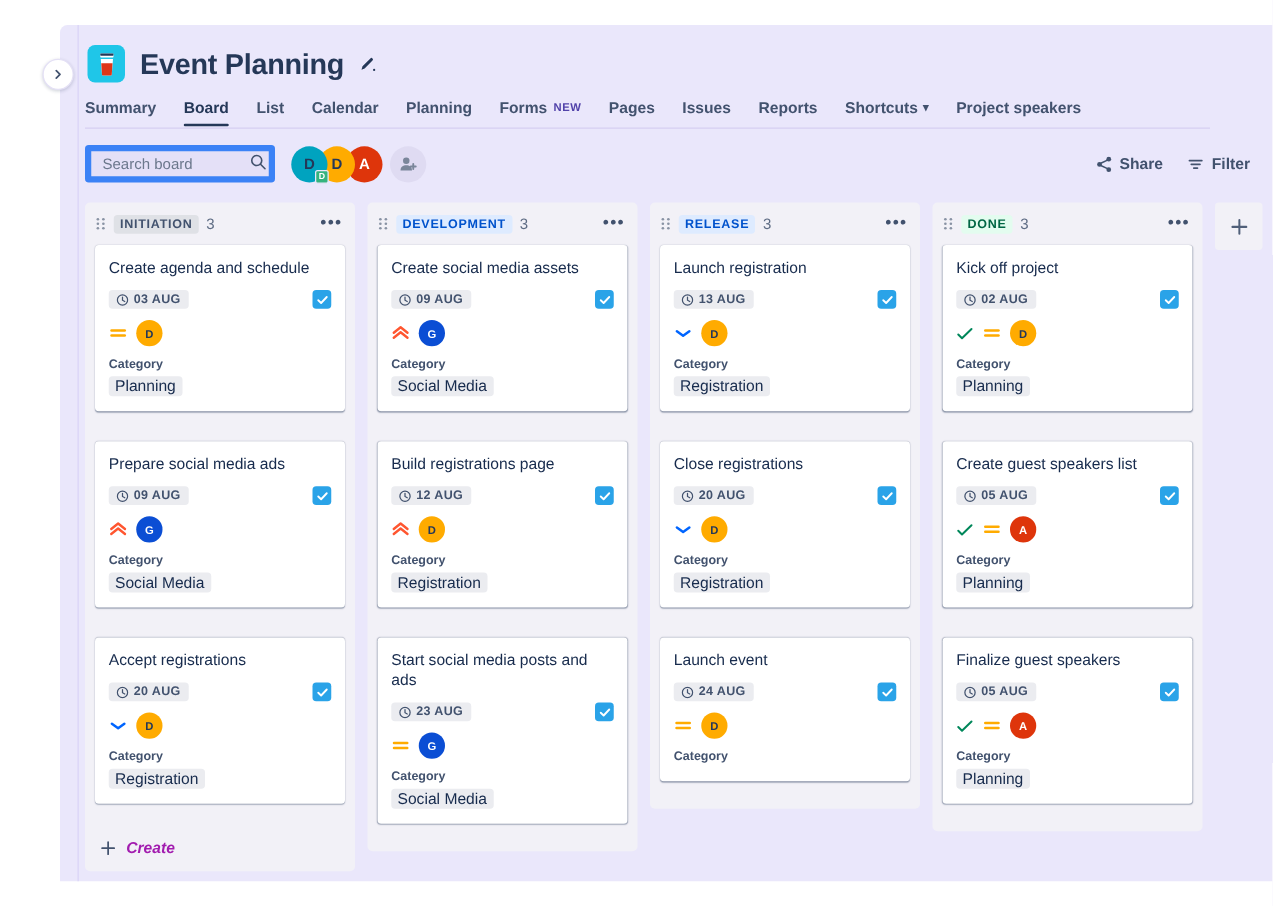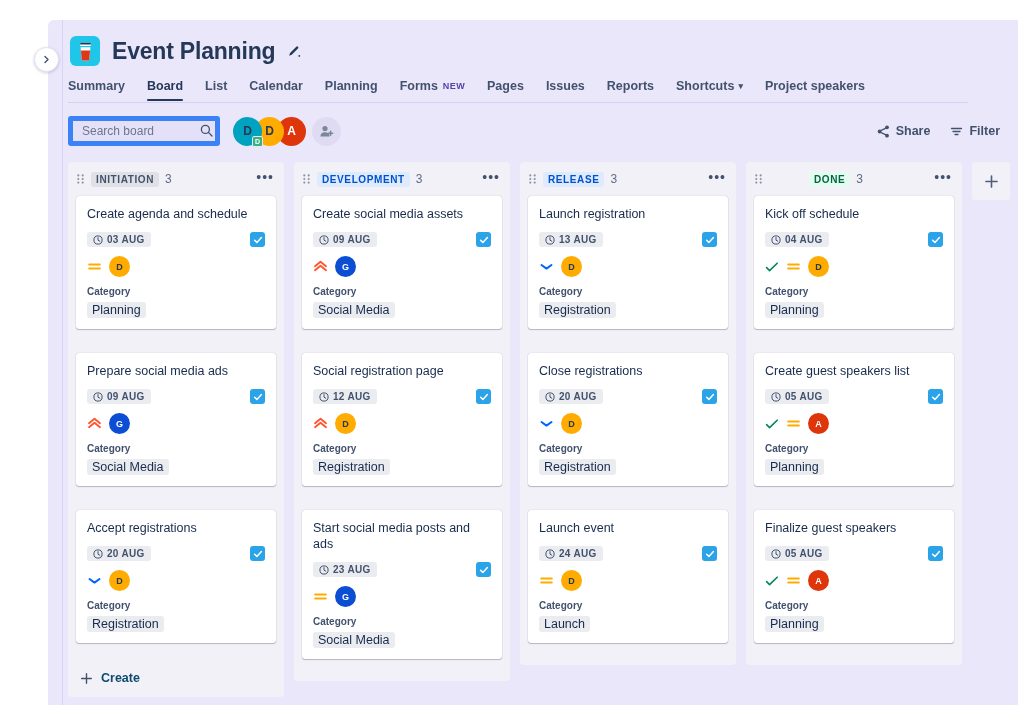--- a/index.html
+++ b/index.html
@@ -180,21 +180,21 @@
   .field-label {
     font-size: 10px; font-weight: 700; color: #42526e; margin-bottom: 3px;
   }
   .field-value {
     display: inline-block; font-size: 12.5px; color: #172b4d;
     background: #ebecf0; border-radius: 3px; padding: 1px 5px;
   }
   .create-row {
     display: flex; align-items: center; gap: 8px;
     padding: 10px 12px 12px 12px; margin-top: 6px;
-    font-size: 12.5px; font-weight: 600; color: #0c4a6e; cursor: pointer;
+    font-size: 12.5px; font-weight: 600; color: #a21caf; cursor: pointer; font-style: italic;
   }
   .col-pad { height: 10px; }
 
   .add-col {
     width: 38px; height: 38px; border-radius: 3px;
     background: #f2f1f7; display: flex; align-items: center; justify-content: center;
     color: #505f79; cursor: pointer; flex: none;
   }
 </style>
 </head>
@@ -461,21 +461,21 @@
                 </svg>
               </span>
               <span class="card-av" style="background: rgb(11, 78, 212); color: rgb(255, 255, 255);">
                 <span>G</span>
               </span>
             </div>
             <div class="field-label">Category</div>
             <div><span class="field-value">Social Media</span></div>
           </div>
           <div class="card">
-            <div class="card-title">Social registration page</div>
+            <div class="card-title">Build registrations page</div>
             <div class="card-meta">
               <span class="date-chip">
                 <svg width="10" height="10" viewBox="0 0 10 10" style="display: block;">
                   <circle cx="5" cy="5" r="4.1" stroke="#42526e" stroke-width="1" fill="none"></circle>
      <path d="M5 2.6 V5.2 L6.8 6.2" stroke="#42526e" stroke-width="1" fill="none" stroke-linecap="round"></path>
                 </svg>
                 <span>12 AUG</span>
               </span>
               <span class="issue-type" style="background: rgb(42, 163, 232);">
                 <svg width="10" height="10" viewBox="0 0 10 10" style="display: block;">
@@ -628,53 +628,52 @@
                 <svg width="15" height="15" viewBox="0 0 15 15" style="display: block;">
                   <line x1="2.2" y1="5.4" x2="12.8" y2="5.4" stroke="#ffab00" stroke-width="2" stroke-linecap="round"></line>
      <line x1="2.2" y1="9.4" x2="12.8" y2="9.4" stroke="#ffab00" stroke-width="2" stroke-linecap="round"></line>
                 </svg>
               </span>
               <span class="card-av" style="background: rgb(255, 171, 0); color: rgb(37, 56, 88);">
                 <span>D</span>
               </span>
             </div>
             <div class="field-label">Category</div>
-            <div><span class="field-value">Launch</span></div>
           </div>
         </div>
         <div class="col-pad"></div>
       </div>
       <div class="column">
         <div class="col-head">
           <span class="grip">
             <svg width="9" height="12" viewBox="0 0 9 12" style="display: block;">
               <g fill="#8993a4">
                 <circle cx="2.3" cy="2.4" r="1.05"></circle>
                 <circle cx="6.7" cy="2.4" r="1.05"></circle>
      <circle cx="2.3" cy="6" r="1.05"></circle>
                 <circle cx="6.7" cy="6" r="1.05"></circle>
      <circle cx="2.3" cy="9.6" r="1.05"></circle>
                 <circle cx="6.7" cy="9.6" r="1.05"></circle>
               </g>
             </svg>
           </span>
-          <span class="col-chip" style="background: rgb(227, 252, 239); color: rgb(0, 102, 68); margin-left: 40px;">DONE</span>
+          <span class="col-chip" style="background: rgb(227, 252, 239); color: rgb(0, 102, 68);">DONE</span>
           <span class="col-count">3</span>
           <span class="col-more">•••</span>
         </div>
         <div class="col-body">
           <div class="card">
-            <div class="card-title">Kick off schedule</div>
-            <div class="card-meta">
-              <span class="date-chip">
-                <svg width="10" height="10" viewBox="0 0 10 10" style="display: block;">
-                  <circle cx="5" cy="5" r="4.1" stroke="#42526e" stroke-width="1" fill="none"></circle>
-     <path d="M5 2.6 V5.2 L6.8 6.2" stroke="#42526e" stroke-width="1" fill="none" stroke-linecap="round"></path>
-                </svg>
-                <span>04 AUG</span>
+            <div class="card-title">Kick off project</div>
+            <div class="card-meta">
+              <span class="date-chip">
+                <svg width="10" height="10" viewBox="0 0 10 10" style="display: block;">
+                  <circle cx="5" cy="5" r="4.1" stroke="#42526e" stroke-width="1" fill="none"></circle>
+     <path d="M5 2.6 V5.2 L6.8 6.2" stroke="#42526e" stroke-width="1" fill="none" stroke-linecap="round"></path>
+                </svg>
+                <span>02 AUG</span>
               </span>
               <span class="issue-type" style="background: rgb(42, 163, 232);">
                 <svg width="10" height="10" viewBox="0 0 10 10" style="display: block;">
                   <path d="M1.6 5.2 L3.9 7.4 L8.4 2.6" stroke="#ffffff" stroke-width="1.5" fill="none" stroke-linecap="round" stroke-linejoin="round"></path>
                 </svg>
               </span>
             </div>
             <div class="card-icons">
               <span class="pri">
                 <svg width="14" height="14" viewBox="0 0 14 14" style="display: block;">

